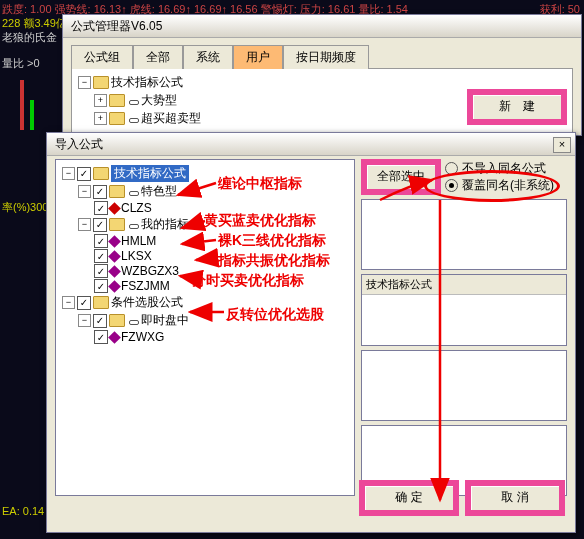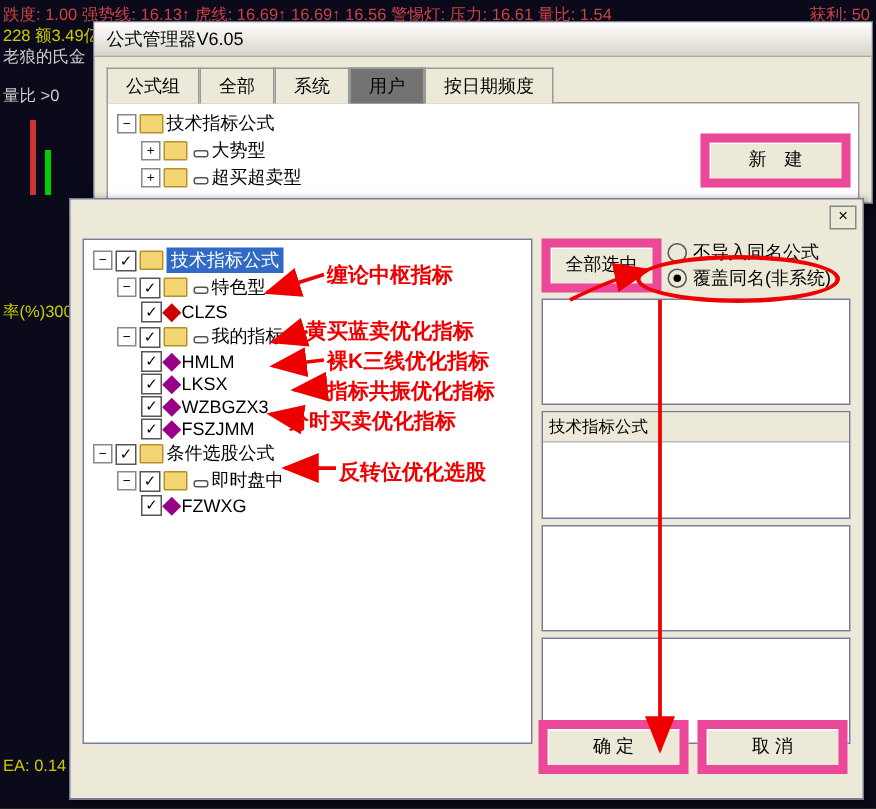--- a/index.html
+++ b/index.html
@@ -4,21 +4,21 @@
 <style>
 html,body{margin:0;padding:0;width:584px;height:539px;font-family:"Microsoft YaHei","SimSun",sans-serif;font-size:12px;overflow:hidden;background:#000}
 .bg{position:absolute;inset:0;background:#0a0a1a}
 .bg .noise{position:absolute;font-size:11px;color:#c44;white-space:nowrap}
 .bg .noise.y{color:#cc0}
 .bg .candle{position:absolute;width:4px;background:#c33}
 .win1{position:absolute;left:62px;top:14px;right:2px;height:120px;background:#ece9d8;border:1px solid #7a7a9a;box-shadow:2px 2px 5px rgba(0,0,0,.5)}
 .titlebar{height:22px;background:linear-gradient(#fff,#d8d4c8);border-bottom:1px solid #aaa;line-height:22px;padding-left:8px;font-weight:normal}
 .tabs{display:flex;margin:6px 0 0 8px;gap:0}
 .tab{padding:3px 12px;background:#ece9d8;border:1px solid #999;border-bottom:none;position:relative;top:1px;cursor:pointer}
-.tab.active{background:#737373;z-index:2}
+.tab.active{background:#fdba74;z-index:2}
 .panel1{margin:0 8px 8px 8px;background:#fff;border:1px solid #999;height:56px;padding:4px;overflow:hidden}
 .btncol{position:absolute;right:14px;top:74px;display:flex;flex-direction:column;gap:8px}
 .btn{min-width:88px;height:24px;background:#ece9d8;border:6px solid #ec4899;box-shadow:inset 1px 1px #fff;cursor:pointer;text-align:center;line-height:22px}
 .win2{position:absolute;left:46px;top:132px;right:8px;bottom:6px;background:#ece9d8;border:1px solid #7a7a9a;box-shadow:2px 2px 6px rgba(0,0,0,.6)}
 .win2 .close{position:absolute;right:4px;top:4px;width:16px;height:14px;border:1px solid #888;background:#ece9d8;text-align:center;line-height:12px;cursor:pointer;font-size:11px}
 .body2{position:absolute;left:8px;top:26px;right:8px;bottom:36px;display:flex;gap:6px}
 .treebox{width:290px;background:#fff;border:1px solid #7a7a9a;padding:4px;overflow:hidden;position:relative}
 .tree ul{list-style:none;margin:0;padding-left:16px}
 .tree>ul{padding-left:2px}
 .tree li{margin:1px 0;white-space:nowrap;position:relative}
@@ -100,20 +100,21 @@
         </ul>
     </div>
   </div>
   <div class="btncol">
     <div class="btn">新　建</div>
     <div class="btn">修　改</div>
   </div>
 </div>
 
 <div class="win2">
+  <div class="titlebar">导入公式</div>
   <div class="close">×</div>
   <div class="body2">
     <div class="treebox">
       <div class="tree">
         <ul>
           <li>
               <span class="node">
                 <span class="exp">−</span>
                 <span class="chk"></span>
                 <span class="fold"></span>

